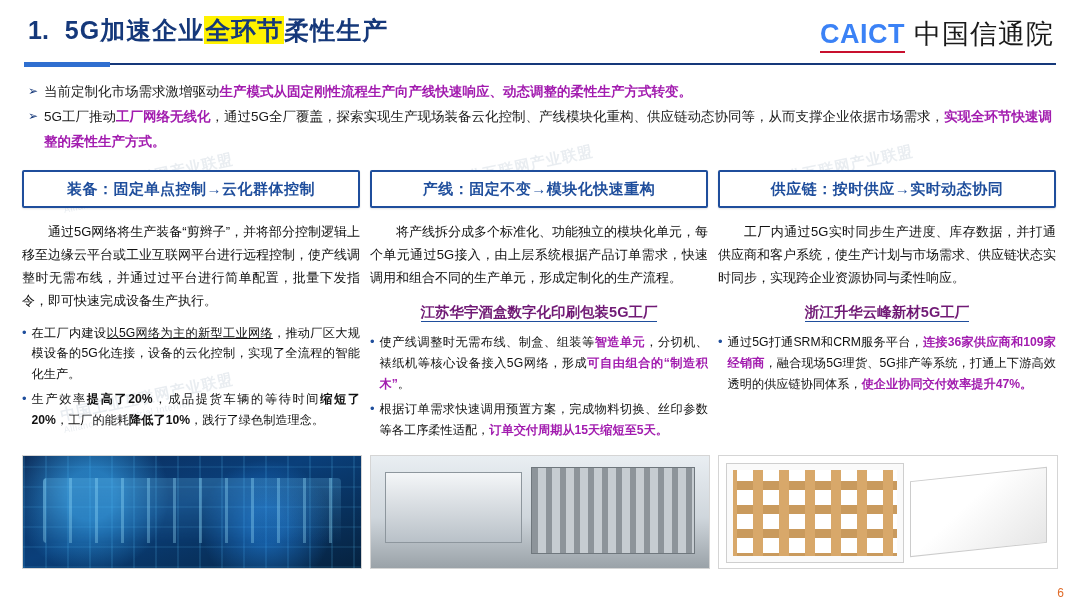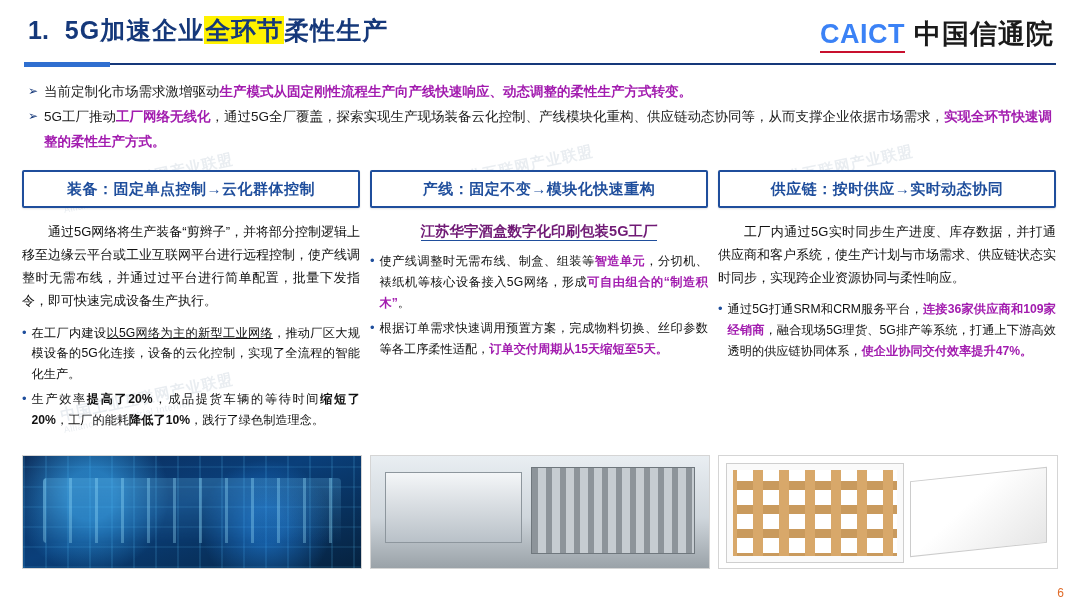--- a/index.html
+++ b/index.html
@@ -67,21 +67,21 @@
   }
   .brand-en::after {
     content: "";
     position: absolute;
     left: 0; right: 0; bottom: -3px;
     height: 2px;
     background: #c8102e;
   }
   .brand-cn {
     font-size: 27px;
-    font-weight: bold;
+    font-weight: normal;
     color: #1a1a1a;
     letter-spacing: 1px;
   }
   .rule-wrap {
     position: absolute;
     left: 0; top: 62px;
     width: 1080px;
     height: 6px;
   }
   .rule-blue {
@@ -365,20 +365,21 @@
       </div>
       <div class="imgbox">
         <div class="img1"></div>
       </div>
     </div>
 
     <div class="col">
       <div class="col-head">
         <span>产线：固定不变→模块化快速重构</span>
       </div>
+      <div class="col-para">将产线拆分成多个标准化、功能独立的模块化单元，每个单元通过5G接入，由上层系统根据产品订单需求，快速调用和组合不同的生产单元，形成定制化的生产流程。</div>
       <div class="col-sub">
         <span class="u">江苏华宇酒盒数字化印刷包装5G工厂</span>
       </div>
       <div class="bullets">
         <div class="bullet-item">
           <span class="dot">•</span>
           <span class="bullet-body">
             <span>使产线调整时无需布线、制盒、组装等</span><span class="red">智造单元</span><span>，分切机、裱纸机等核心设备接入5G网络，形成</span><span class="red">可自由组合的“制造积木”</span><span>。</span>
           </span>
         </div>
@@ -392,20 +393,23 @@
       <div class="imgbox">
         <div class="img2"></div>
       </div>
     </div>
 
     <div class="col">
       <div class="col-head">
         <span>供应链：按时供应→实时动态协同</span>
       </div>
       <div class="col-para">工厂内通过5G实时同步生产进度、库存数据，并打通供应商和客户系统，使生产计划与市场需求、供应链状态实时同步，实现跨企业资源协同与柔性响应。</div>
+      <div class="col-sub">
+        <span class="u">浙江升华云峰新材5G工厂</span>
+      </div>
       <div class="bullets">
         <div class="bullet-item">
           <span class="dot">•</span>
           <span class="bullet-body">
             <span>通过5G打通SRM和CRM服务平台，</span><span class="red">连接36家供应商和109家经销商</span><span>，融合现场5G理货、5G排产等系统，打通上下游高效透明的供应链协同体系，</span><span class="red">使企业协同交付效率提升47%。</span>
           </span>
         </div>
       </div>
       <div class="imgbox">
         <div class="img3"></div>

